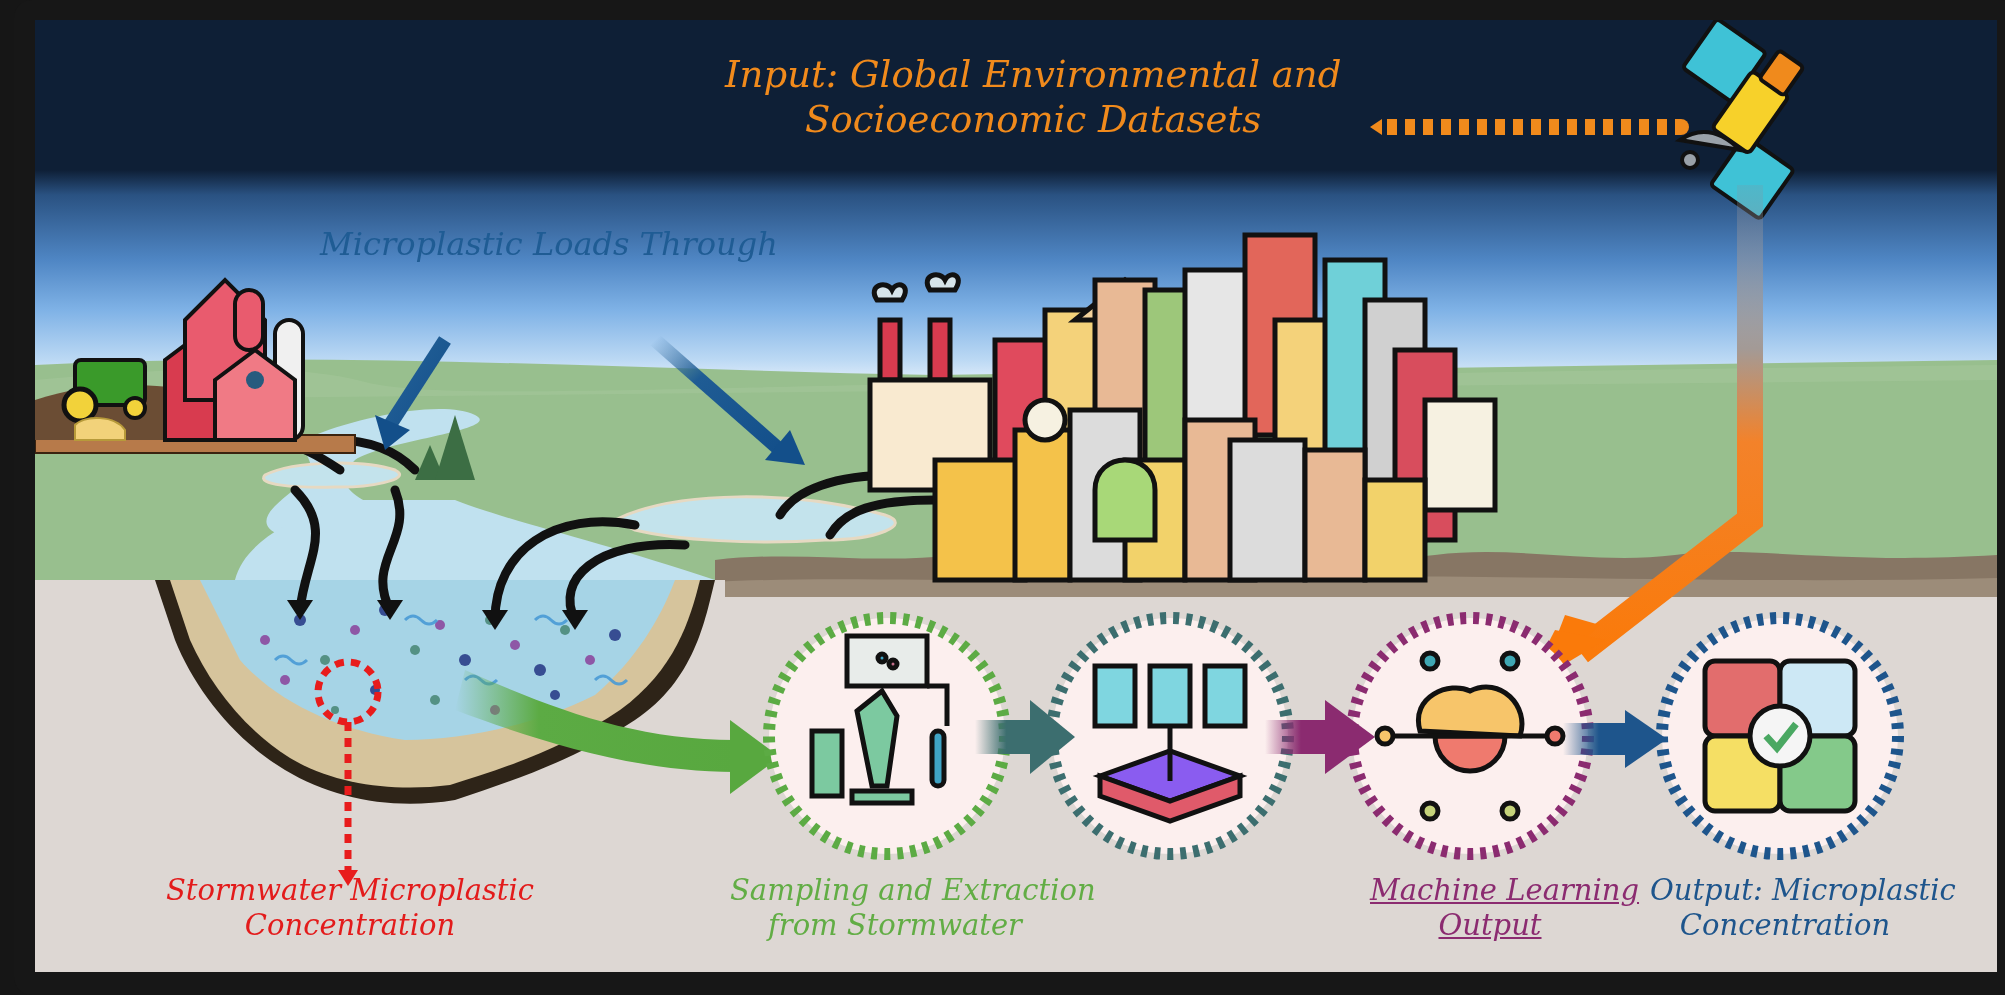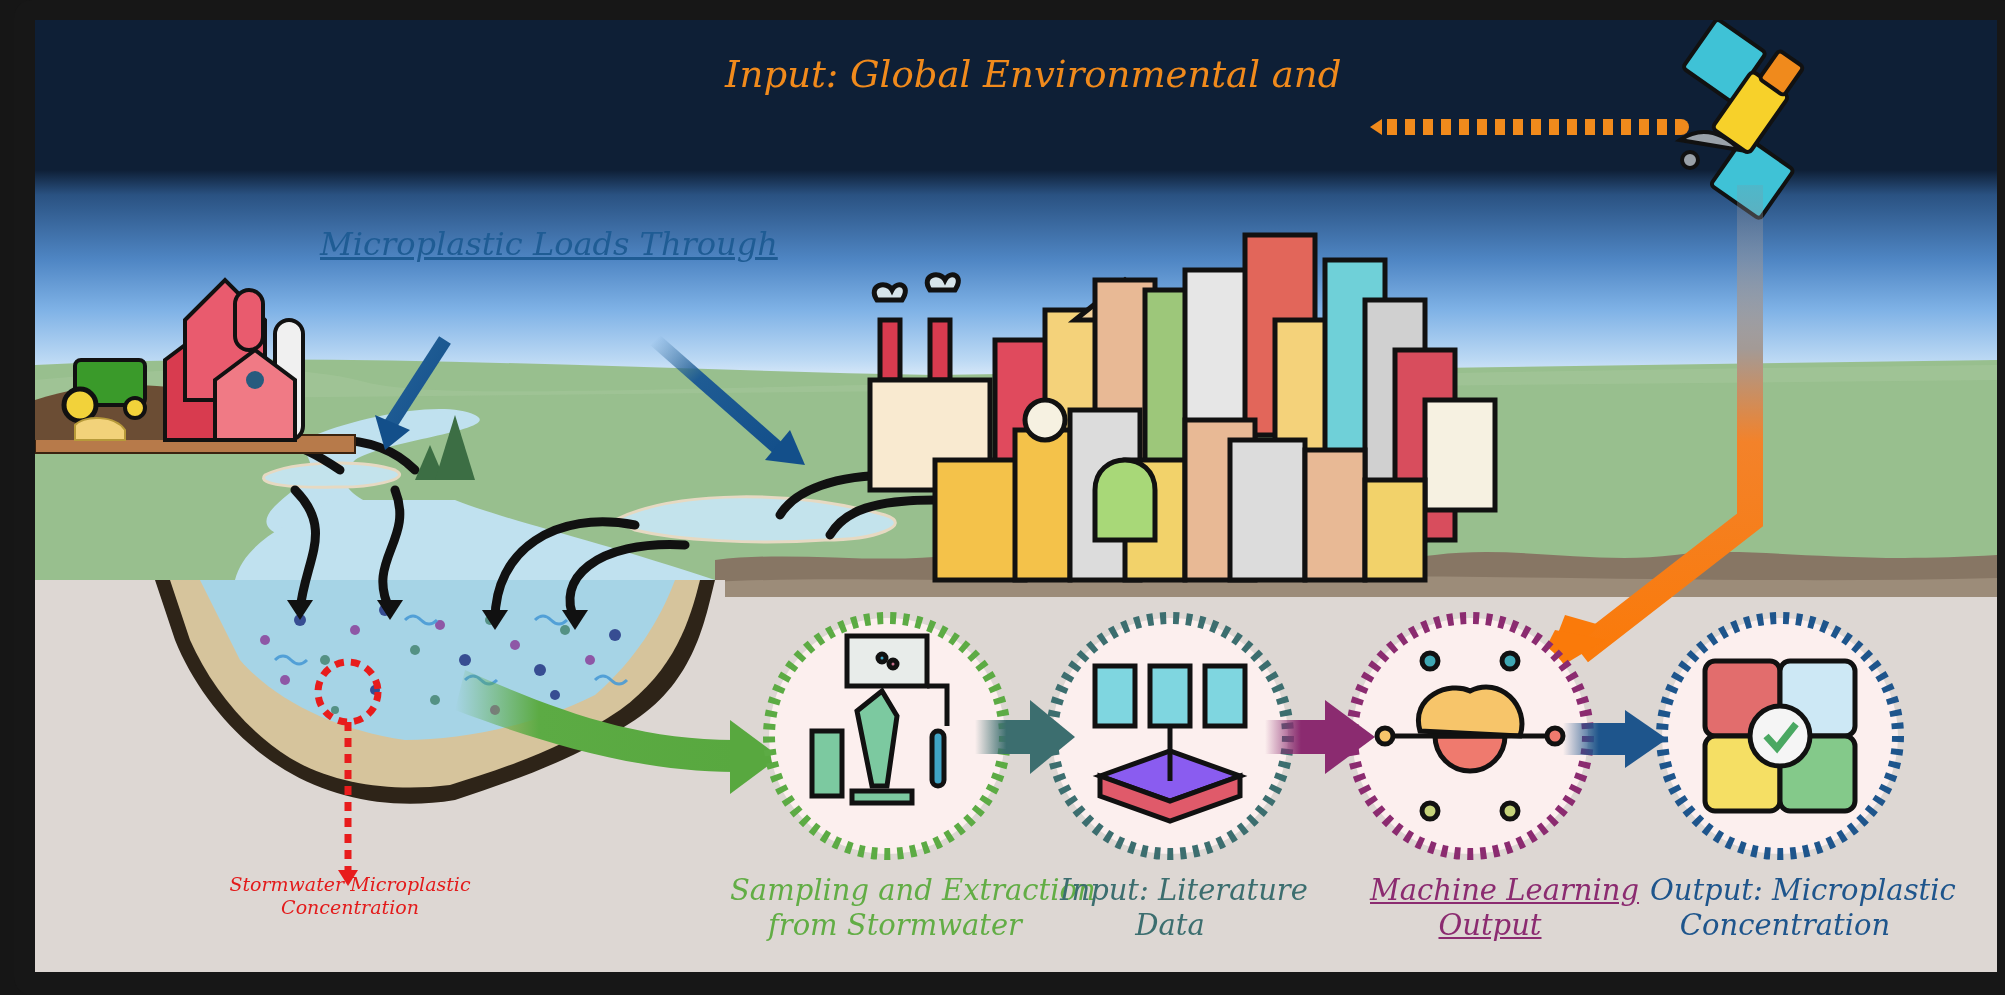--- a/index.html
+++ b/index.html
@@ -258,38 +258,35 @@
     <rect x="0" y="-75" width="75" height="75" rx="10" fill="#cde8f5"></rect>
     <rect x="-75" y="0" width="75" height="75" rx="10" fill="#f5df64"></rect>
     <rect x="0" y="0" width="75" height="75" rx="10" fill="#84c98a"></rect>
     <circle cx="0" cy="0" r="30" fill="#f5f5f5"></circle>
     <path d="M-14 0 L-3 12 L16 -12" fill="none" stroke="#4aa862" stroke-width="7"></path>
   </g>
 </svg>
 
 <div class="lbl" style="left:690px;top:32px;font-size:37px;color:#f08a1c;">
   <span>Input: Global Environmental and</span>
-</div>
-
-<div class="lbl" style="left:285px;top:205px;font-size:32px;color:#1f5c94;text-decoration:underline;">
+  <span>Socioeconomic Datasets</span>
+</div>
+
+<div class="lbl" style="left:285px;top:205px;font-size:32px;color:#1f5c94;">
   <span>Microplastic Loads Through</span>
 </div>
 
-<div class="lbl" style="left:120px;top:853px;width:390px;font-size:19px;color:#e31b1b;">
+<div class="lbl" style="left:120px;top:853px;width:390px;font-size:29px;color:#e31b1b;">
   <span>Stormwater Microplastic</span>
   <span>Concentration</span>
 </div>
 <div class="lbl" style="left:695px;top:853px;width:330px;font-size:29px;color:#62ad45;">
   <span>Sampling and Extraction</span>
   <span>from Stormwater</span>
 </div>
-<div class="lbl" style="left:1025px;top:853px;width:220px;font-size:29px;color:#3c6e6f;">
-  <span>Input: Literature</span>
-  <span>Data</span>
-</div>
 <div class="lbl" style="left:1335px;top:853px;width:240px;font-size:29px;color:#8b2b70;text-decoration:underline;">
   <span>Machine Learning</span>
   <span>Output</span>
 </div>
 <div class="lbl" style="left:1615px;top:853px;width:270px;font-size:29px;color:#1e558c;">
   <span>Output: Microplastic</span>
   <span>Concentration</span>
 </div>
 
 </div>

